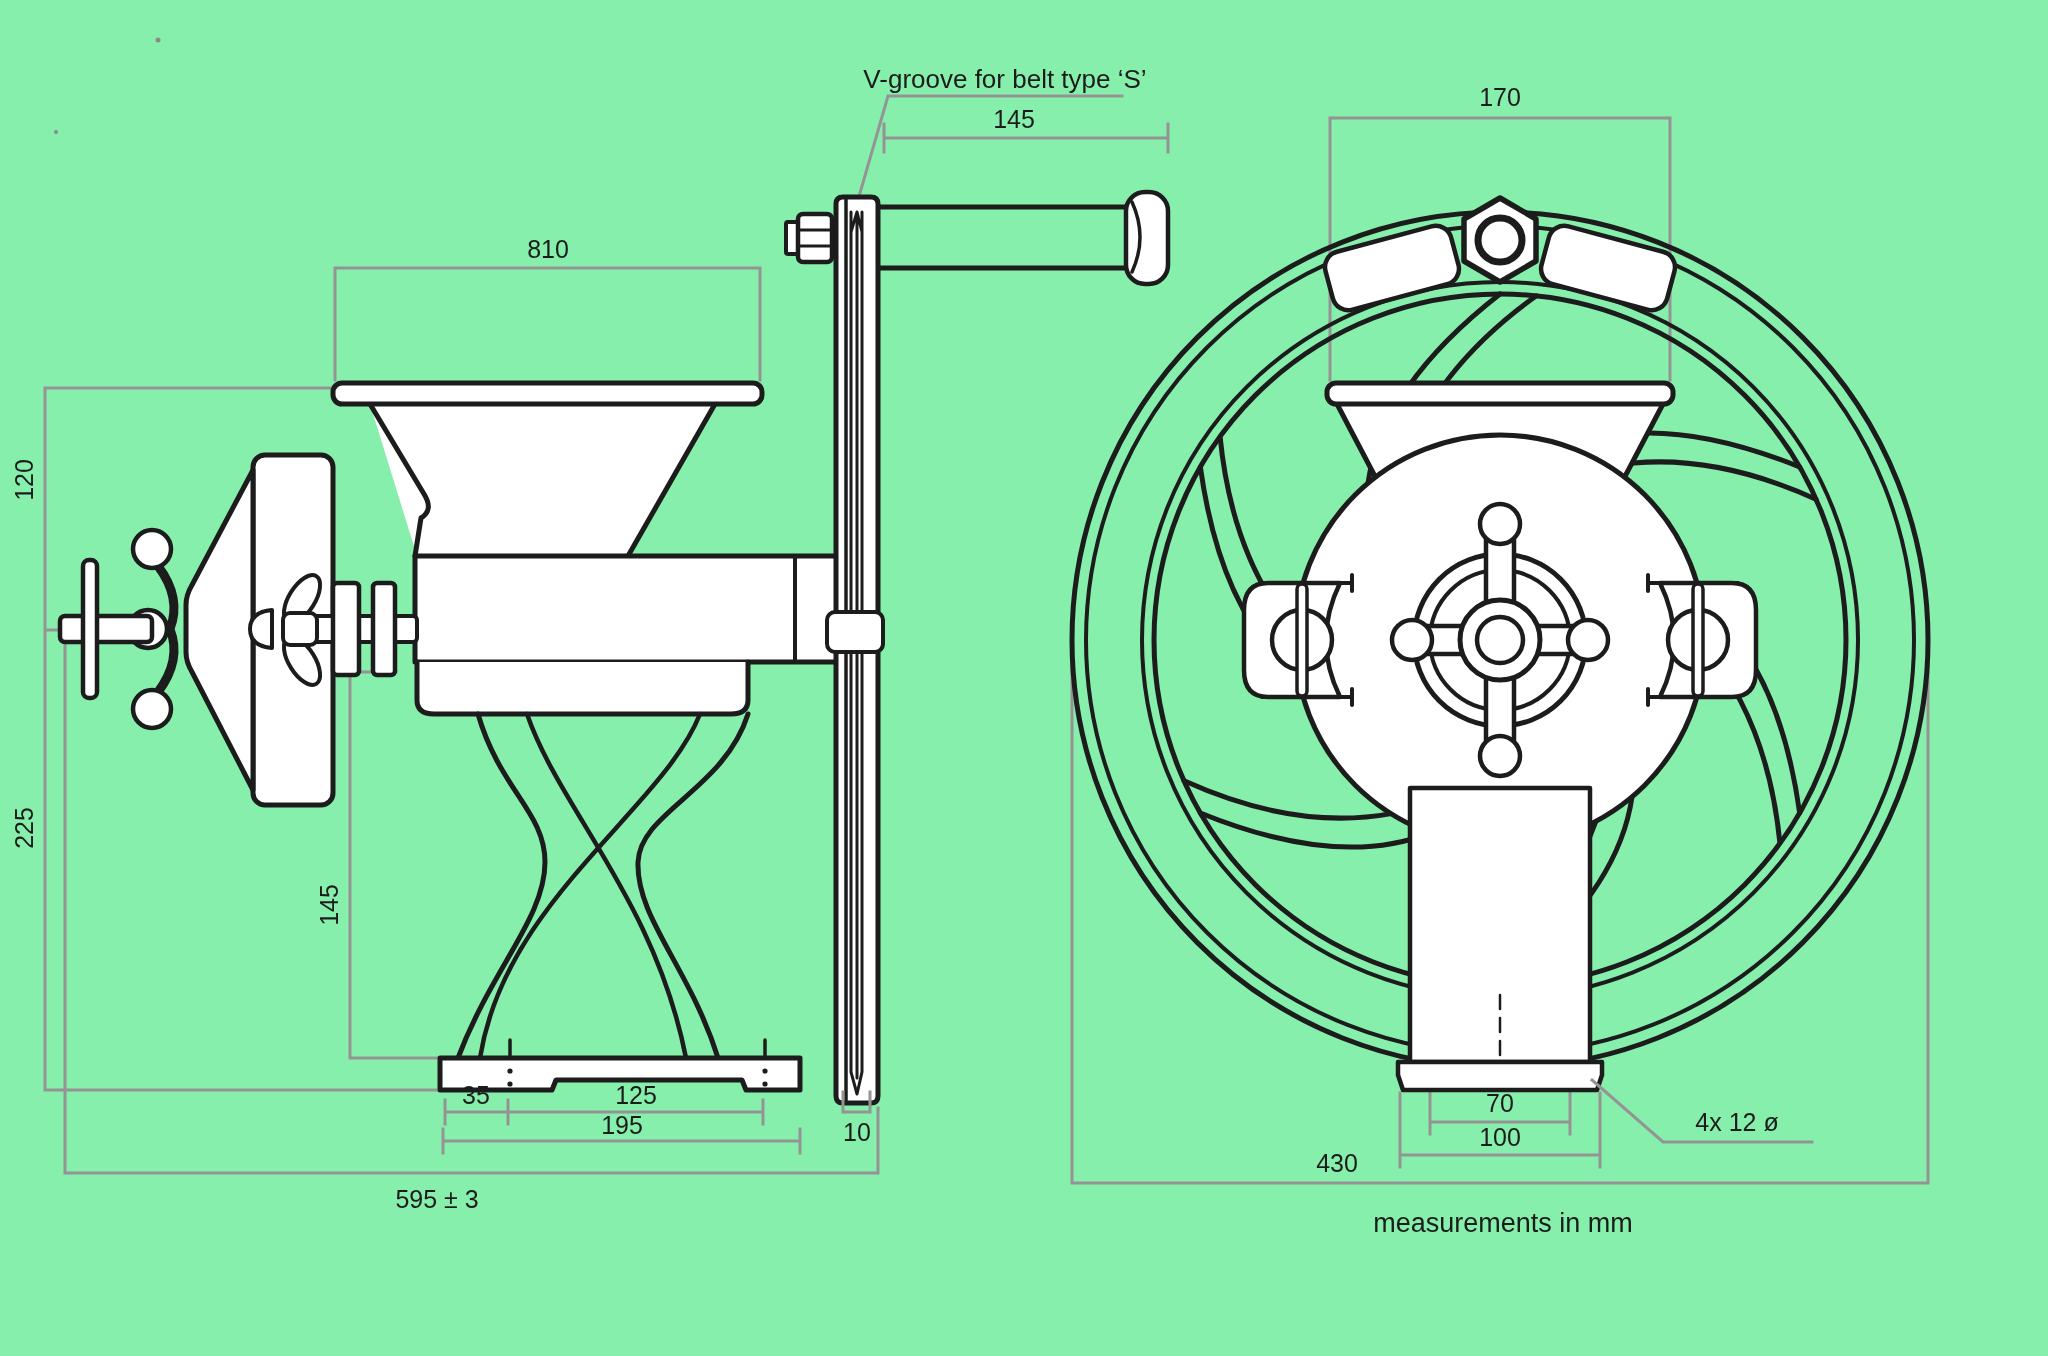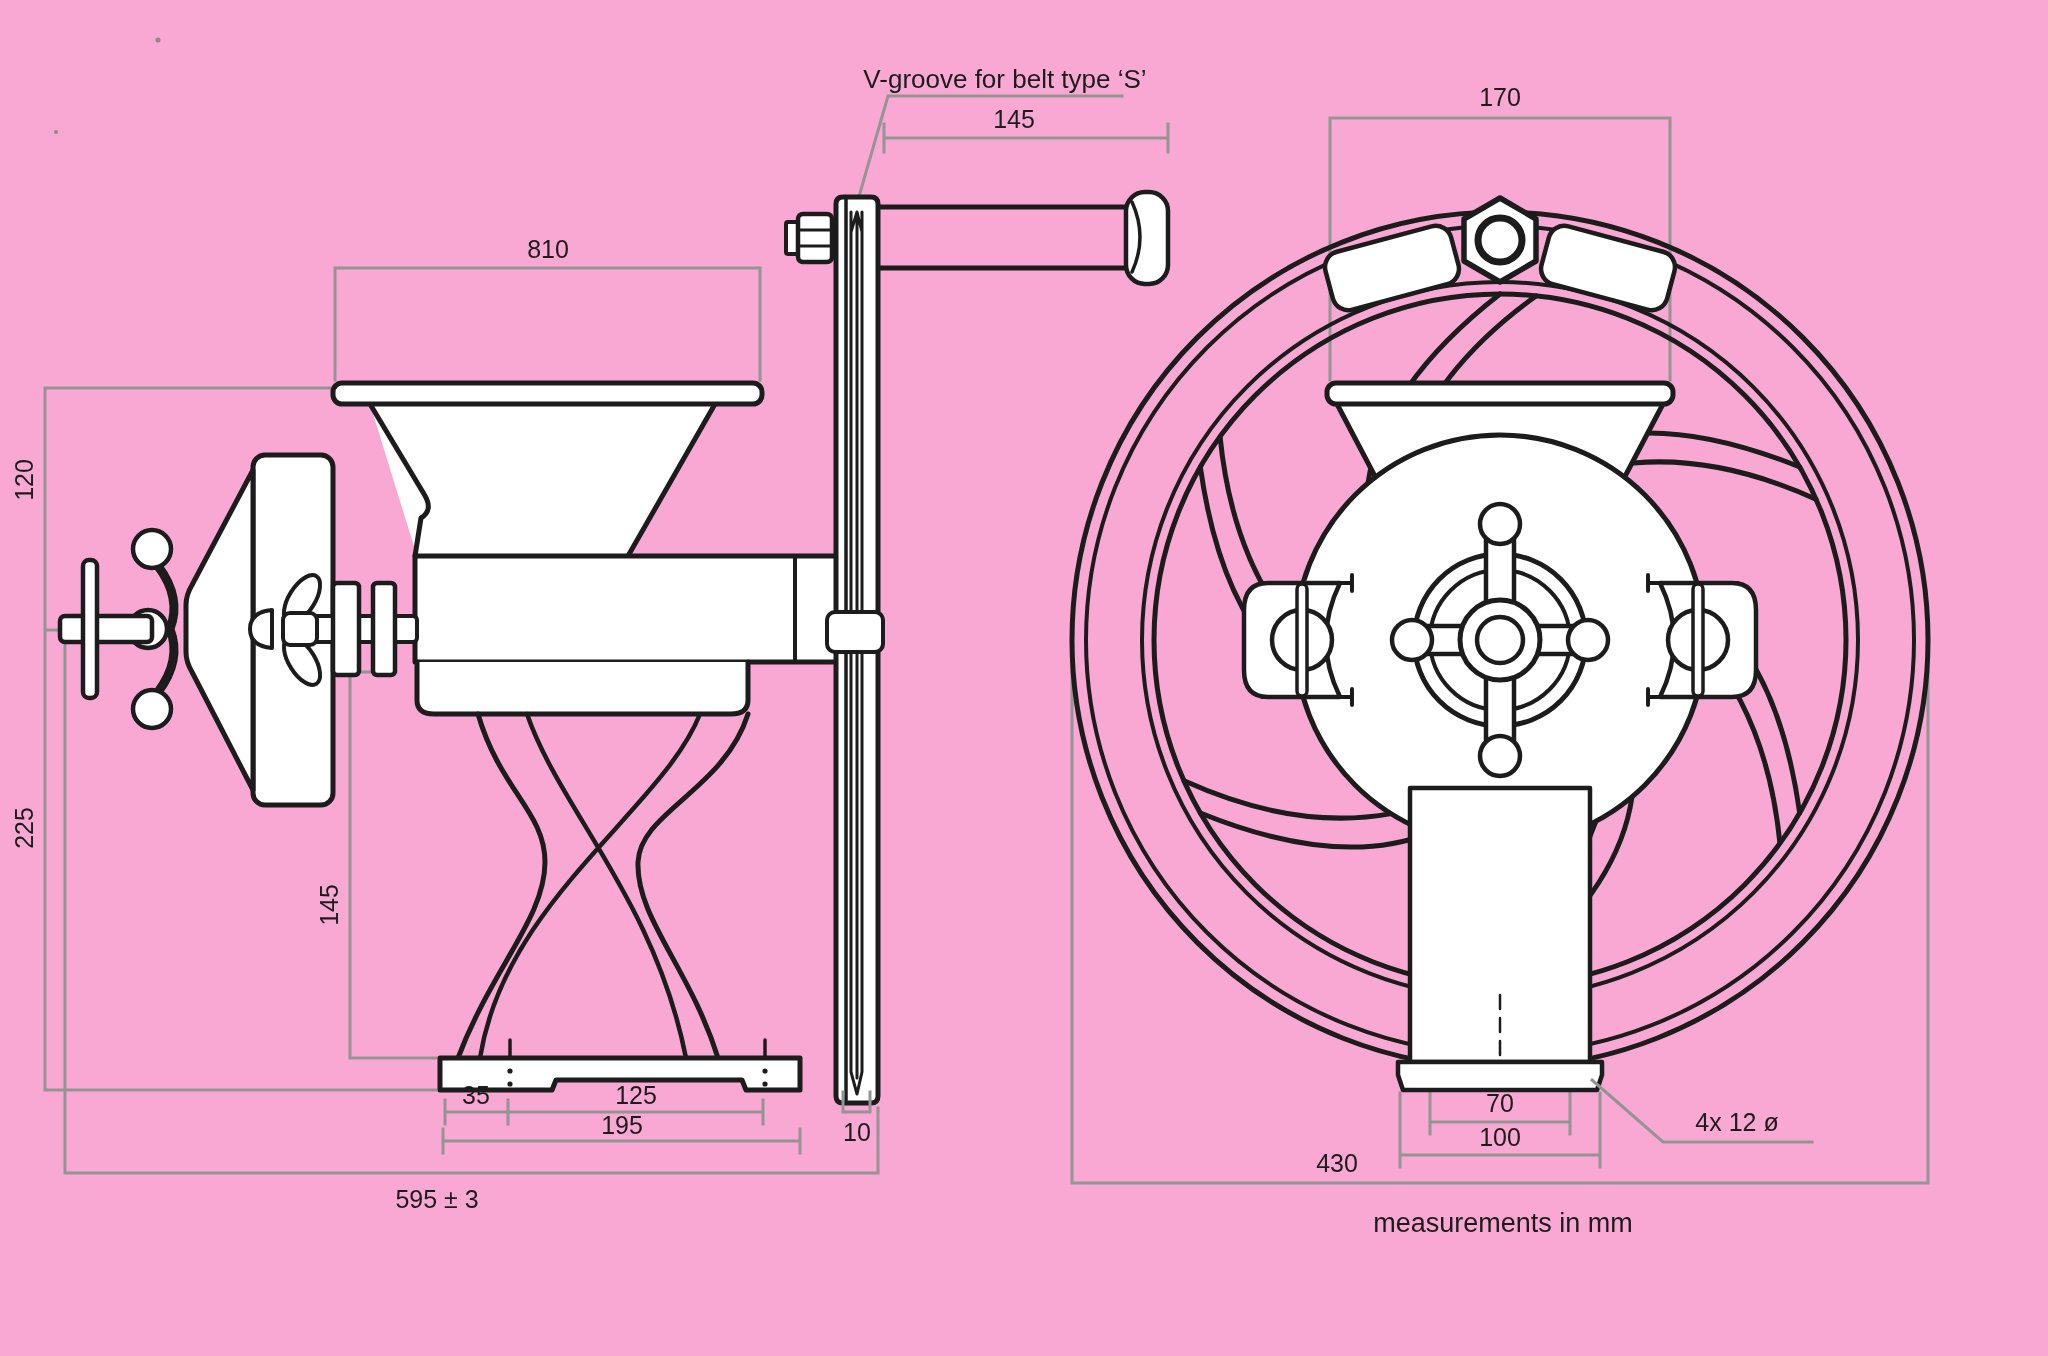--- a/index.html
+++ b/index.html
@@ -1,16 +1,16 @@
 <!DOCTYPE html>
 <html><head>
 <meta charset="utf-8">
 <style>
   html,body{margin:0;padding:0;background:#ffffff;}
-  .stage{position:relative;width:2048px;height:1356px;background:#f9a8d4;overflow:hidden;}
+  .stage{position:relative;width:2048px;height:1356px;background:#86efac;overflow:hidden;}
   svg{display:block;}
   .lbl{font-family:"Liberation Sans",sans-serif;fill:#1c1c1c;font-size:25px;}
   .lbl-note{font-size:26px;}
   .lbl-footer{font-size:27px;}
 </style>
 </head>
 <body>
 
 <div class="stage">
 <svg width="2048" height="1356" viewBox="0 0 2048 1356">

